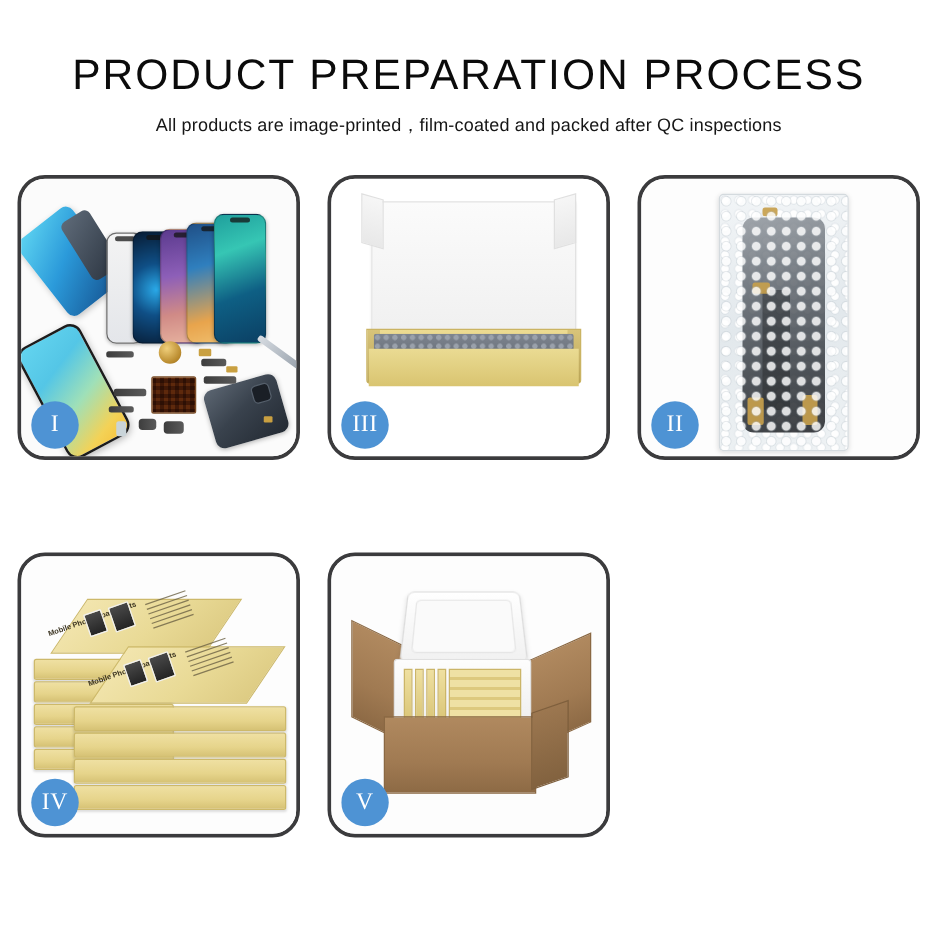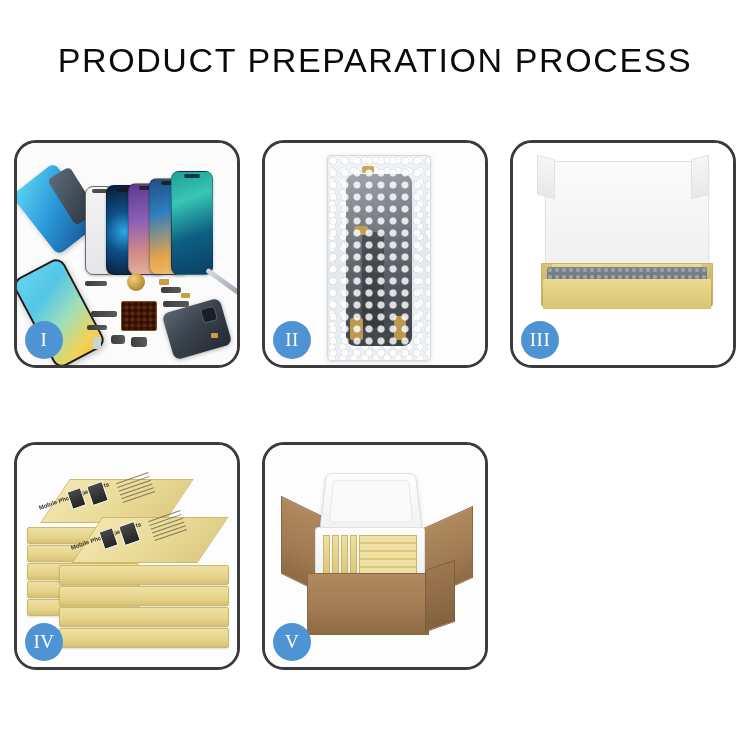--- a/index.html
+++ b/index.html
@@ -346,20 +346,21 @@
     border-radius: 1px;
   }
 </style>
 </head>
 <body>
 
 <div id="page">
 
   <div class="header">
     <div class="page-title">PRODUCT PREPARATION PROCESS</div>
+    <div class="page-subtitle">All products are image-printed，film-coated and packed after QC inspections</div>
   </div>
 
   <div class="grid">
 
     <div class="panel p1">
       <div class="stage">
         <div class="bg"></div>
 
         <div class="tilt-screen"></div>
 
@@ -397,46 +398,46 @@
           <div class="flex" style="left:46px; top:64px; width:16px; height:10px; border-radius:3px;"></div>
           <div class="flex" style="left:8px;  top:64px; width:8px;  height:12px; border-radius:2px; background:#c9d4d9;"></div>
           <div class="goldtab" style="left:74px; top:6px;  width:10px; height:6px;"></div>
           <div class="goldtab" style="left:96px; top:20px; width:9px;  height:5px;"></div>
           <div class="goldtab" style="left:126px;top:60px; width:7px;  height:5px;"></div>
         </div>
       </div>
       <div class="badge">I</div>
     </div>
 
+    <div class="panel p3">
+      <div class="stage">
+        <div class="bg"></div>
+        <div class="lid-back"></div>
+        <div class="lid-flap-l"></div>
+        <div class="lid-flap-r"></div>
+        <div class="box-base"></div>
+        <div class="foam-strip"></div>
+        <div class="base-front"></div>
+      </div>
+      <div class="badge">III</div>
+    </div>
+
     <div class="panel p2">
       <div class="stage">
         <div class="bg"></div>
         <div class="bubblebag">
           <div class="inner-part"></div>
           <div class="gtab" style="left:34px; top:10px; width:12px; height:7px;"></div>
           <div class="gtab" style="left:26px; top:70px; width:14px; height:9px;"></div>
           <div class="gtab" style="left:22px; top:162px; width:13px; height:22px;"></div>
           <div class="gtab" style="left:66px; top:160px; width:12px; height:24px;"></div>
           <div class="bubble-overlay"></div>
         </div>
       </div>
       <div class="badge">II</div>
-    </div>
-
-    <div class="panel p3">
-      <div class="stage">
-        <div class="bg"></div>
-        <div class="lid-back"></div>
-        <div class="lid-flap-l"></div>
-        <div class="lid-flap-r"></div>
-        <div class="box-base"></div>
-        <div class="foam-strip"></div>
-        <div class="base-front"></div>
-      </div>
-      <div class="badge">III</div>
     </div>
 
     <div class="panel p4">
       <div class="stage">
         <div class="bg"></div>
         <div class="stack">
 
           <div class="sbox" style="left:4px;  top:66px;  width:112px; height:17px;"></div>
           <div class="sbox" style="left:4px;  top:84px;  width:112px; height:17px;"></div>
           <div class="sbox" style="left:4px;  top:102px; width:112px; height:17px;"></div>

